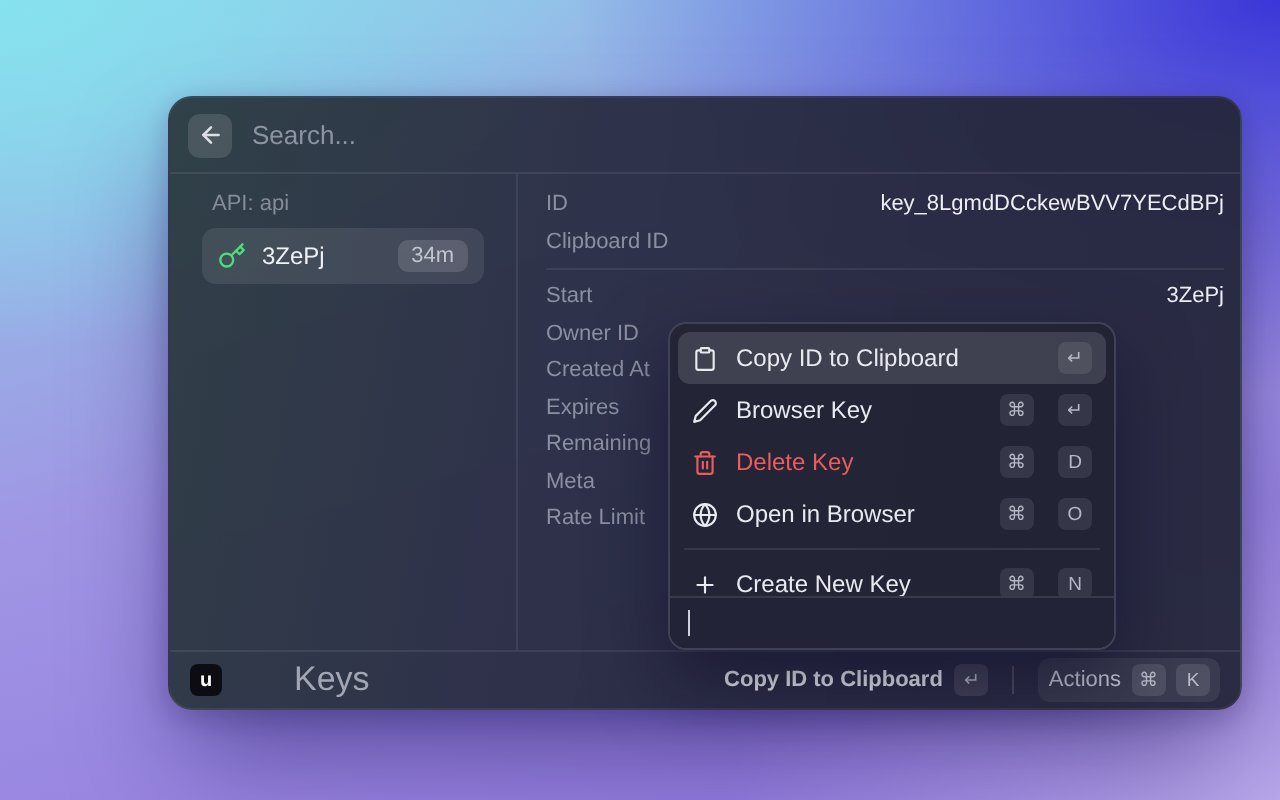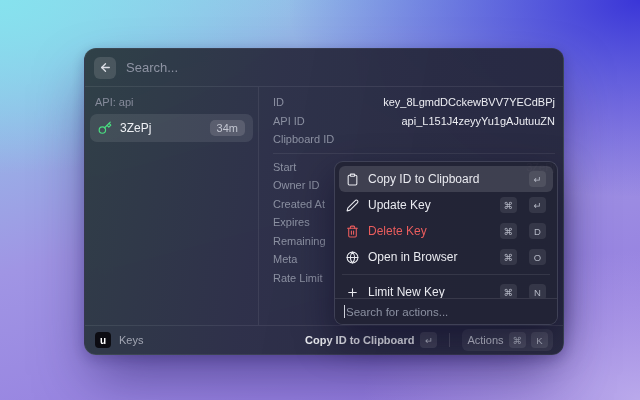--- a/index.html
+++ b/index.html
@@ -9,21 +9,21 @@
     position:relative;
     background:
       radial-gradient(95% 85% at 100% 0%, rgba(53,47,215,0.95) 0%, rgba(53,47,215,0) 58%),
       radial-gradient(80% 75% at 0% 0%, rgba(134,226,238,1) 0%, rgba(134,226,238,0) 58%),
       radial-gradient(70% 60% at 100% 100%, rgba(188,172,236,0.95) 0%, rgba(188,172,236,0) 62%),
       linear-gradient(165deg, #8fcfe9 0%, #a095e4 48%, #9176de 100%);
   }
 
   
   .palette {
-    position:absolute; left:84px; top:48px; width:480px; height:307px;
+    position:absolute; left:84px; top:48px; width:537px; height:307px;
     border-radius:12px;
     background:linear-gradient(100deg, rgba(43,57,63,0.95) 0%, rgba(41,44,66,0.95) 38%, rgba(38,40,62,0.96) 70%, rgba(37,39,60,0.96) 100%);
     backdrop-filter:blur(12px);
     box-shadow:0 28px 55px -8px rgba(35,22,95,0.55), 0 4px 14px rgba(30,20,80,0.25);
     border:1px solid rgba(255,255,255,0.06);
     display:flex; flex-direction:column;
     color:#e9eaef;
   }
   .pal-header {
     height:38px; flex:0 0 38px; display:flex; align-items:center; gap:10px;
@@ -32,21 +32,21 @@
   .back-btn {
     width:22px; height:22px; border:none; border-radius:6px; cursor:pointer;
     background:rgba(255,255,255,0.12); color:#dcdee5;
     display:flex; align-items:center; justify-content:center;
   }
   .search-ph { color:#8e93a3; font-size:13px; }
 
   .pal-body { flex:1; display:flex; min-height:0; }
 
   
-  .sidebar { width:174px; flex:0 0 174px; border-right:1px solid rgba(255,255,255,0.07); padding:7px 5px; }
+  .sidebar { width:174px; flex:0 0 174px; border-right:1px solid rgba(255,255,255,0.07); padding:7px 16px; }
   .group-label { color:#868b9b; font-size:11px; margin:2px 0 6px 5px; }
   .side-item {
     display:flex; align-items:center; gap:8px; height:28px; padding:0 8px;
     border-radius:7px; background:rgba(255,255,255,0.09); cursor:pointer;
   }
   .side-item .label { font-size:12px; color:#eef0f4; flex:1; }
   .side-badge {
     font-size:11px; color:#c3c6d1; background:rgba(255,255,255,0.13);
     border-radius:5px; padding:2px 7px;
   }
@@ -61,21 +61,21 @@
 
   
   .pal-footer {
     flex:0 0 29px; display:flex; align-items:center; gap:8px; padding:0 10px;
     border-top:1px solid rgba(255,255,255,0.08);
   }
   .logo {
     width:16px; height:16px; border-radius:4px; background:#0c0c12; color:#fff;
     font-size:10px; font-weight:bold; display:flex; align-items:center; justify-content:center;
   }
-  .page-label { color:#a2a6b3; font-size:11px; flex:1; }
+  .page-label { color:#a2a6b3; font-size:17px; flex:1;margin-left:28px; }
   .foot-action { display:flex; align-items:center; gap:6px; cursor:pointer; }
   .foot-action .txt { color:#e9eaef; font-size:11px; font-weight:bold; }
   .kbd {
     min-width:17px; height:16px; padding:0 4px; border-radius:4px;
     background:rgba(255,255,255,0.11); color:#b9bdc9; font-size:9.5px;
     display:inline-flex; align-items:center; justify-content:center;
   }
   .vsep { width:1px; height:14px; background:rgba(255,255,255,0.16); margin:0 4px; }
   .actions-group {
     display:flex; align-items:center; gap:5px; padding:3px 5px;
@@ -148,24 +148,20 @@
       </div>
     </aside>
 
     <section class="details">
       <div id="detail-rows">
           <div class="drow">
             <span class="dlabel">ID</span>
             <span class="dvalue">key_8LgmdDCckewBVV7YECdBPj</span>
           </div>
           <div class="drow">
-            <span class="dlabel">API ID</span>
-            <span class="dvalue">api_L151J4zeyyYu1gAJutuuZN</span>
-          </div>
-          <div class="drow">
             <span class="dlabel">Clipboard ID</span>
           </div>
           <div class="dsep"></div>
           <div class="drow">
             <span class="dlabel">Start</span>
             <span class="dvalue">3ZePj</span>
           </div>
           <div class="drow">
             <span class="dlabel">Owner ID</span>
             <span class="dvalue"></span>
@@ -223,21 +219,21 @@
       <span class="mlabel">Copy ID to Clipboard</span>
       <span class="mkbd">↵</span>
     </div>
 
     <div class="menu-item">
       <span class="icn">
         <svg width="13" height="13" viewBox="0 0 24 24" fill="none" stroke="currentColor" stroke-width="2" stroke-linecap="round" stroke-linejoin="round">
             <path d="M17 3a2.85 2.83 0 1 1 4 4L7.5 20.5 2 22l1.5-5.5Z"></path>
           </svg>
       </span>
-      <span class="mlabel">Update Key</span>
+      <span class="mlabel">Browser Key</span>
       <span class="mkbd">⌘</span>
       <span class="mkbd">↵</span>
     </div>
 
     <div class="menu-item danger">
       <span class="icn">
         <svg width="13" height="13" viewBox="0 0 24 24" fill="none" stroke="currentColor" stroke-width="2" stroke-linecap="round" stroke-linejoin="round">
             <path d="M3 6h18"></path>
             <path d="M19 6v14a2 2 0 0 1-2 2H7a2 2 0 0 1-2-2V6"></path>
             <path d="M8 6V4a2 2 0 0 1 2-2h4a2 2 0 0 1 2 2v2"></path>
@@ -265,23 +261,22 @@
 
     <div class="menu-sep"></div>
 
     <div class="menu-item">
       <span class="icn">
         <svg width="13" height="13" viewBox="0 0 24 24" fill="none" stroke="currentColor" stroke-width="2" stroke-linecap="round" stroke-linejoin="round">
             <path d="M5 12h14"></path>
             <path d="M12 5v14"></path>
           </svg>
       </span>
-      <span class="mlabel">Limit New Key</span>
+      <span class="mlabel">Create New Key</span>
       <span class="mkbd">⌘</span>
       <span class="mkbd">N</span>
     </div>
   </div>
 
   <div class="menu-search">
     <span class="caret"></span>
-    <span class="ph">Search for actions...</span>
   </div>
 </div>
 
 </body></html>

